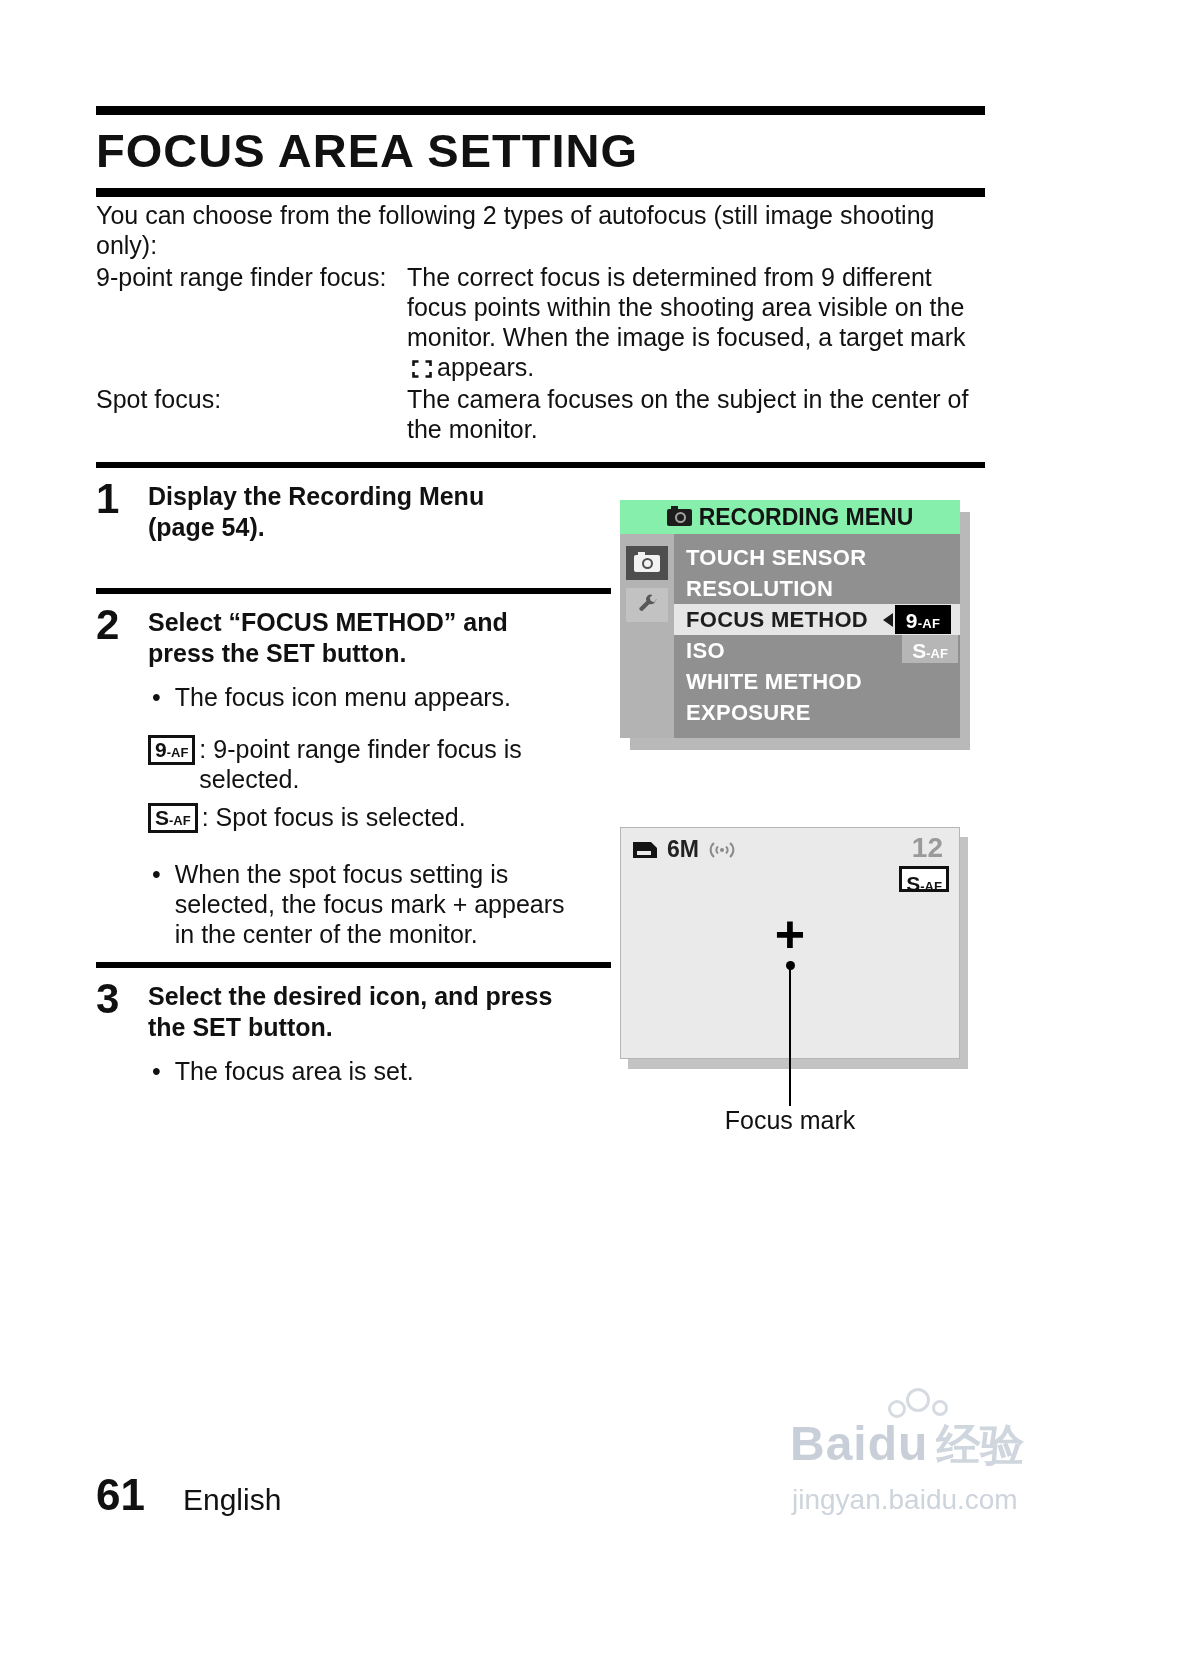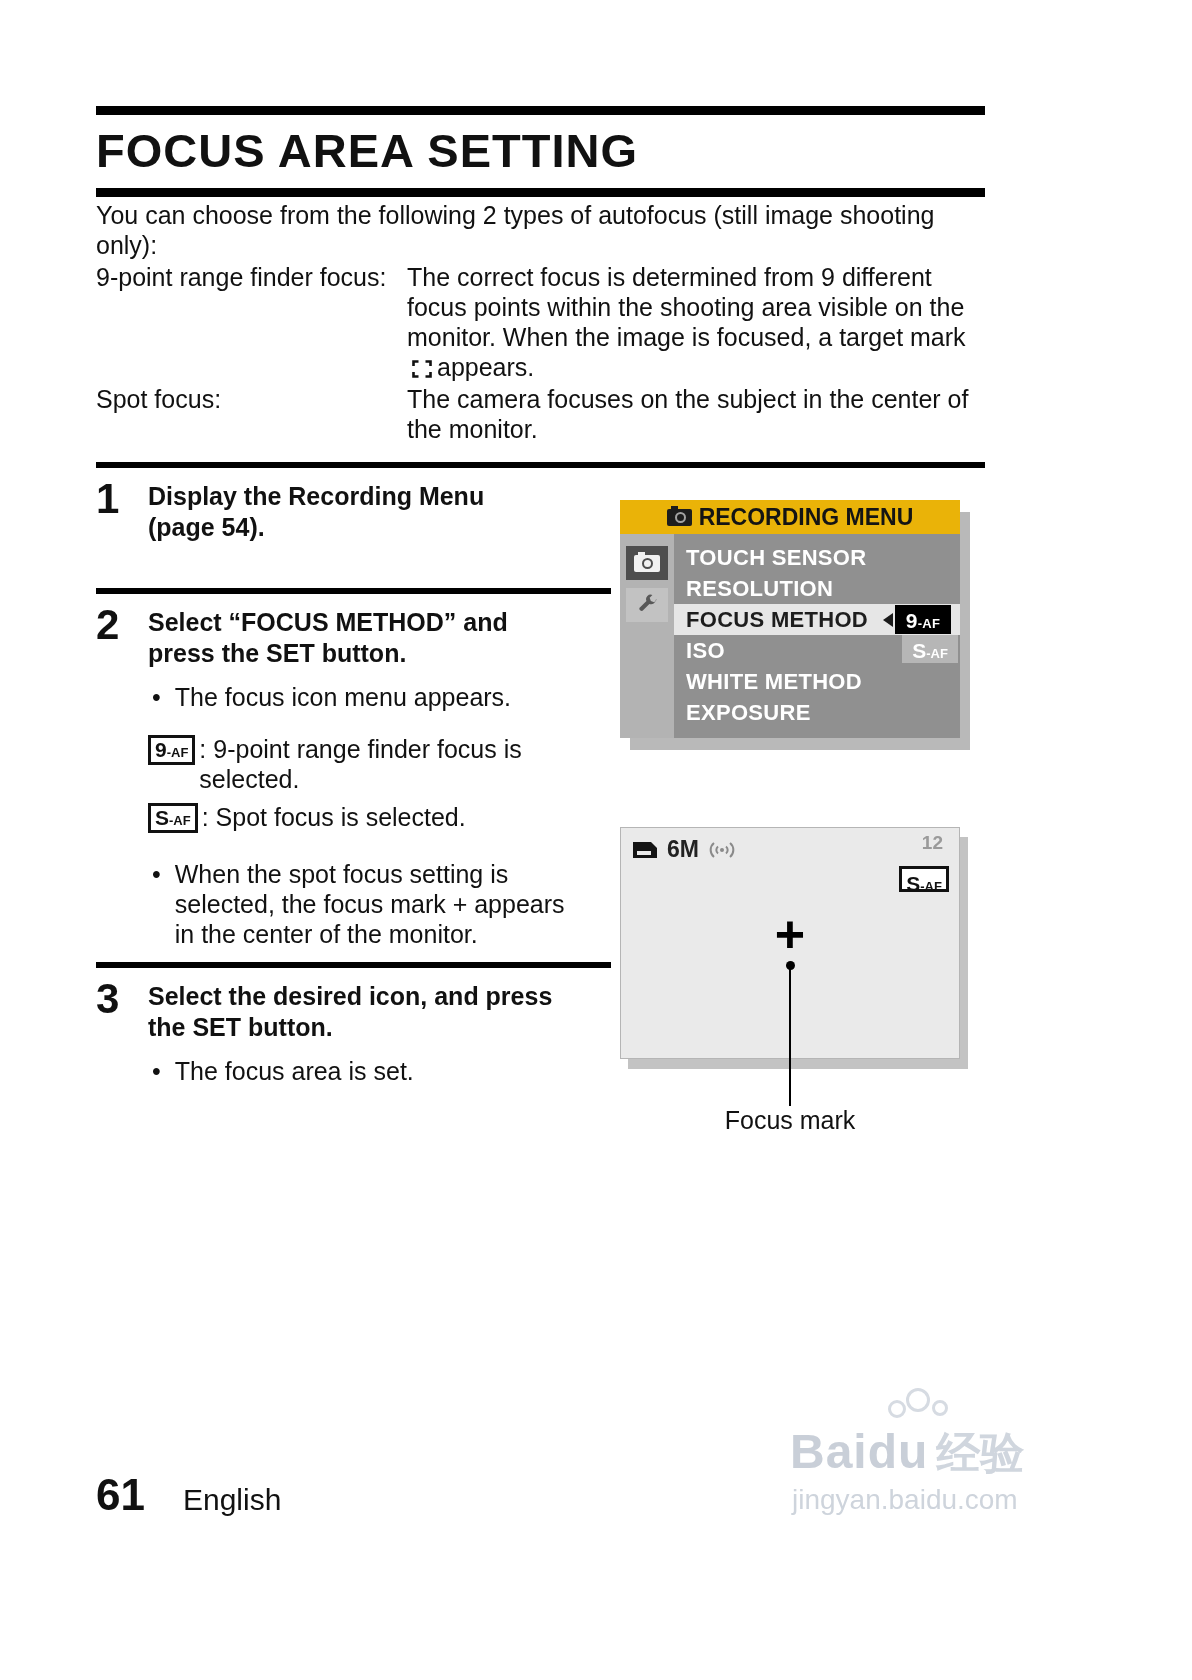--- a/index.html
+++ b/index.html
@@ -42,21 +42,21 @@
   .iconline .itext{width:350px;margin-left:4px;}
 
   
   .af-big{font-size:21px;font-weight:bold;}
   .af-small{font-size:13px;font-weight:bold;}
   .af-badge-outline{border:3px solid #111;background:#fff;color:#111;padding:1px 4px 2px;
     display:inline-flex;align-items:baseline;line-height:1;flex-shrink:0;margin-top:1px;}
 
   
   #rec-menu{left:620px;top:500px;width:340px;box-shadow:10px 12px 0 #b9b9b9;}
-  .menu-header{height:34px;background:#eab308;display:flex;align-items:center;justify-content:center;gap:7px;
+  .menu-header{height:34px;background:#86efac;display:flex;align-items:center;justify-content:center;gap:7px;
     font-size:23px;font-weight:bold;color:#141414;}
   .icon-camera{width:25px;height:17px;background:#1d1d1d;border-radius:2px;position:relative;display:inline-block;}
   .icon-camera::before{content:"";position:absolute;left:8px;top:3px;width:7px;height:7px;border:2px solid #a3a3a3;border-radius:50%;}
   .icon-camera::after{content:"";position:absolute;top:-3px;left:4px;width:7px;height:3px;background:#1d1d1d;}
   .menu-body{display:flex;background:#909090;}
   .menu-side{width:54px;background:#b3b3b3;padding-top:12px;display:flex;flex-direction:column;align-items:center;gap:8px;}
   .side-tile{width:42px;height:34px;display:flex;align-items:center;justify-content:center;}
   .side-tile.cam{background:#4e4e4e;}
   .side-tile.tool{background:#c2c2c2;}
   .icon-camera-w{width:26px;height:17px;background:#f2f2f2;border-radius:2px;position:relative;display:inline-block;}
@@ -69,42 +69,42 @@
   .arrow-left{width:0;height:0;border-top:7px solid transparent;border-bottom:7px solid transparent;border-right:10px solid #1a1a1a;margin-right:2px;}
   .af-badge-black{width:56px;height:29px;background:#000;color:#fff;display:flex;align-items:baseline;justify-content:center;padding-top:4px;box-sizing:border-box;}
   .af-badge-gray{position:absolute;right:2px;top:101px;width:56px;height:28px;background:#b6b6b6;color:#fff;
     display:flex;align-items:baseline;justify-content:center;padding-top:4px;box-sizing:border-box;}
 
   
   #cam-screen{left:620px;top:827px;width:340px;height:232px;background:#eaeaea;border:1px solid #b5b5b5;
     box-shadow:8px 10px 0 #c3c3c3;box-sizing:border-box;}
   .cam-topleft{position:absolute;left:10px;top:8px;display:flex;align-items:center;gap:8px;}
   .cam-6m{font-size:23px;font-weight:bold;color:#222;}
-  .cam-12{position:absolute;right:16px;top:4px;font-size:19px;font-weight:bold;color:#9a9a9a;}
+  .cam-12{position:absolute;right:16px;top:4px;font-size:28px;font-weight:bold;color:#9a9a9a;}
   .af-badge-white{position:absolute;right:10px;top:38px;border:3px solid #111;background:#fff;color:#111;
     width:50px;height:26px;display:flex;align-items:baseline;justify-content:center;padding-top:3px;box-sizing:border-box;}
   .focus-plus{position:absolute;left:50%;top:80px;transform:translateX(-50%);font-size:52px;font-weight:bold;line-height:1;color:#000;}
   .focus-dot{position:absolute;left:calc(50% - 4.5px);top:133px;width:9px;height:9px;background:#000;border-radius:50%;}
   #focus-line{left:789px;top:963px;width:2px;height:143px;background:#000;}
   #focus-caption{left:700px;top:1106px;width:180px;text-align:center;font-size:25px;}
 
   
   #footer{left:96px;top:1470px;display:flex;align-items:baseline;gap:38px;}
   .page-num{font-size:44px;font-weight:bold;}
   .lang{font-size:30px;}
 
   
   #watermark{left:790px;top:1388px;width:330px;height:130px;color:#cbd1d9;}
   .wm-bubble{position:absolute;border:3px solid #d6dbe2;border-radius:50%;background:#fff;}
   .wm-b1{left:98px;top:12px;width:12px;height:12px;}
   .wm-b2{left:116px;top:0;width:18px;height:18px;}
   .wm-b3{left:142px;top:12px;width:10px;height:10px;}
   .wm-brand{position:absolute;left:0;top:28px;display:flex;align-items:baseline;}
   .wm-en{font-size:48px;font-weight:bold;color:#c9cfd8;letter-spacing:1px;}
-  .wm-cn{font-size:44px;font-weight:bold;color:#d0d6de;margin-left:8px;margin-top:8px;}
+  .wm-cn{font-size:44px;font-weight:bold;color:#d0d6de;margin-left:8px;}
   .wm-url{position:absolute;left:2px;top:96px;font-size:28px;color:#ced4dc;}
 </style>
 </head>
 <body>
 
 <div class="abs" id="title-block">
   <div class="bar-thick"></div>
   <h1 id="page-title">FOCUS AREA SETTING</h1>
   <div class="bar-thick"></div>
 </div>

